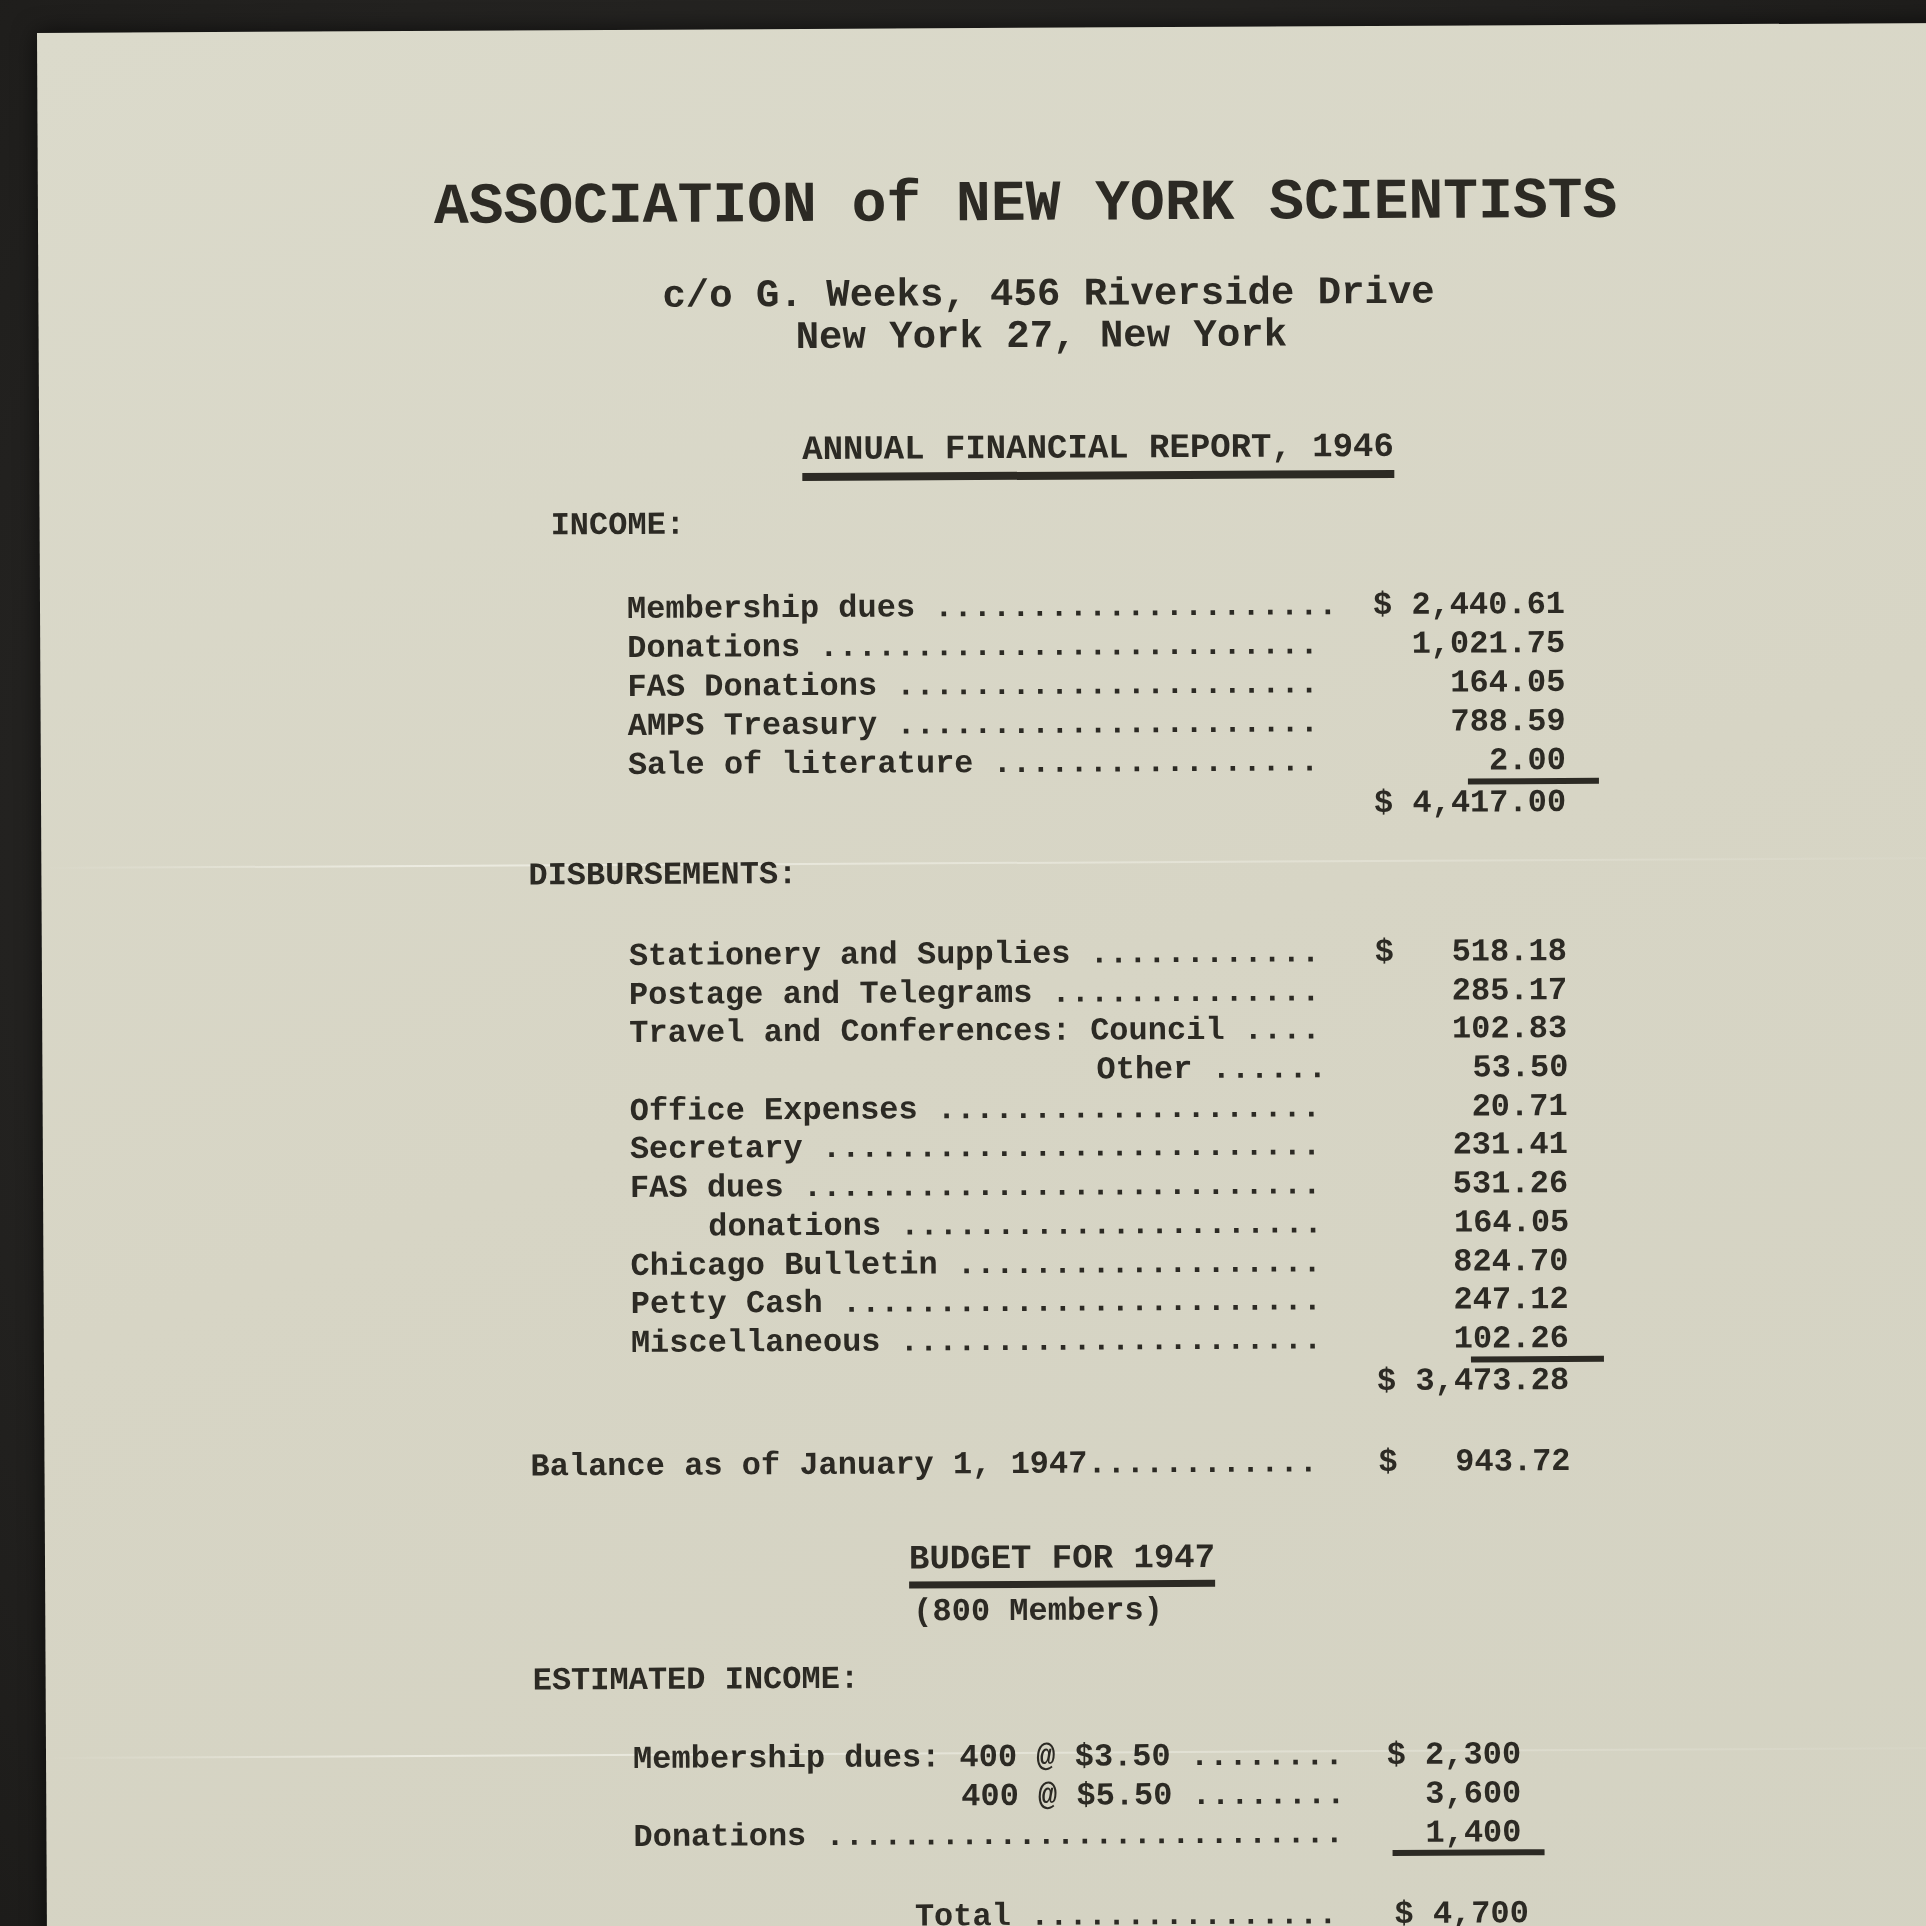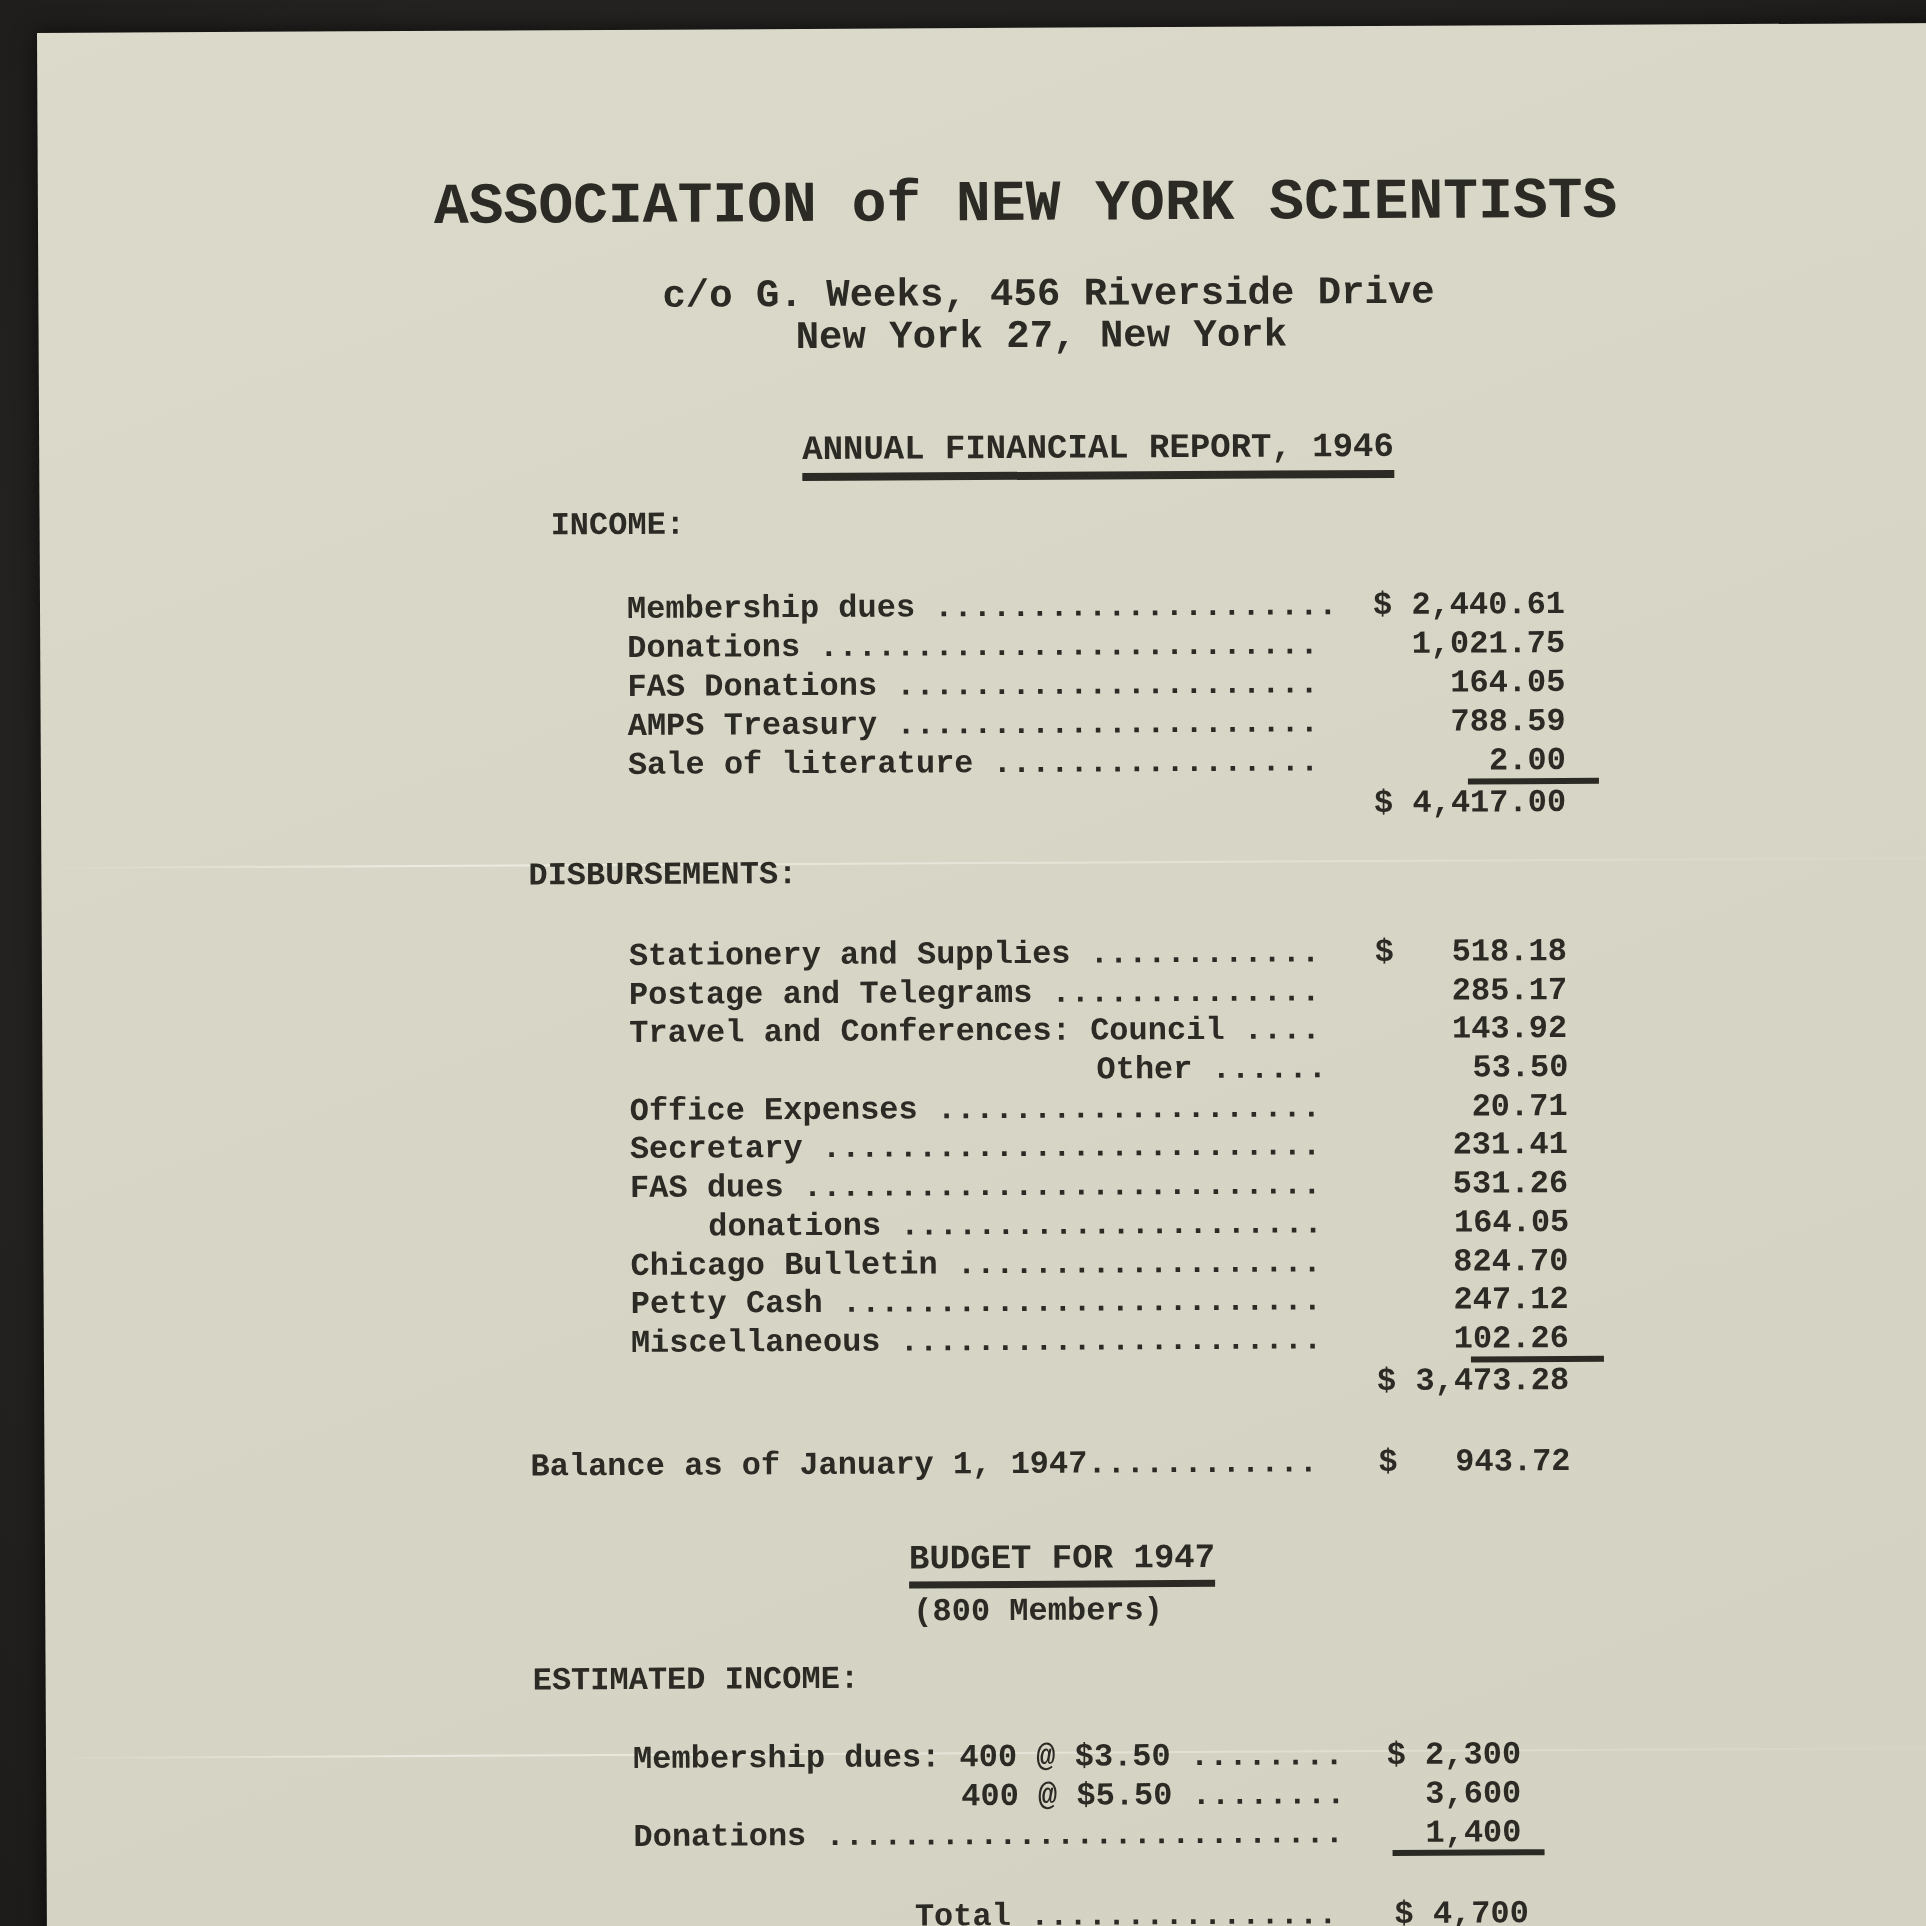--- a/index.html
+++ b/index.html
@@ -133,21 +133,21 @@
   <div class="row" style="left:587px; top:911px; width:938px;">
     <span class="lbl">Stationery and Supplies ............</span>
     <span class="amt">$   518.18</span>
   </div>
   <div class="row" style="left:587px; top:950px; width:938px;">
     <span class="lbl">Postage and Telegrams ..............</span>
     <span class="amt">285.17</span>
   </div>
   <div class="row" style="left:587px; top:988px; width:938px;">
     <span class="lbl">Travel and Conferences: Council ....</span>
-    <span class="amt">143.92</span>
+    <span class="amt">102.83</span>
   </div>
   <div class="row" style="left:1054px; top:1027px; width:472px;">
     <span class="lbl">Other ......</span>
     <span class="amt">53.50</span>
   </div>
   <div class="row" style="left:587px; top:1066px; width:938px;">
     <span class="lbl">Office Expenses ....................</span>
     <span class="amt">20.71</span>
   </div>
   <div class="row" style="left:587px; top:1104px; width:938px;">

